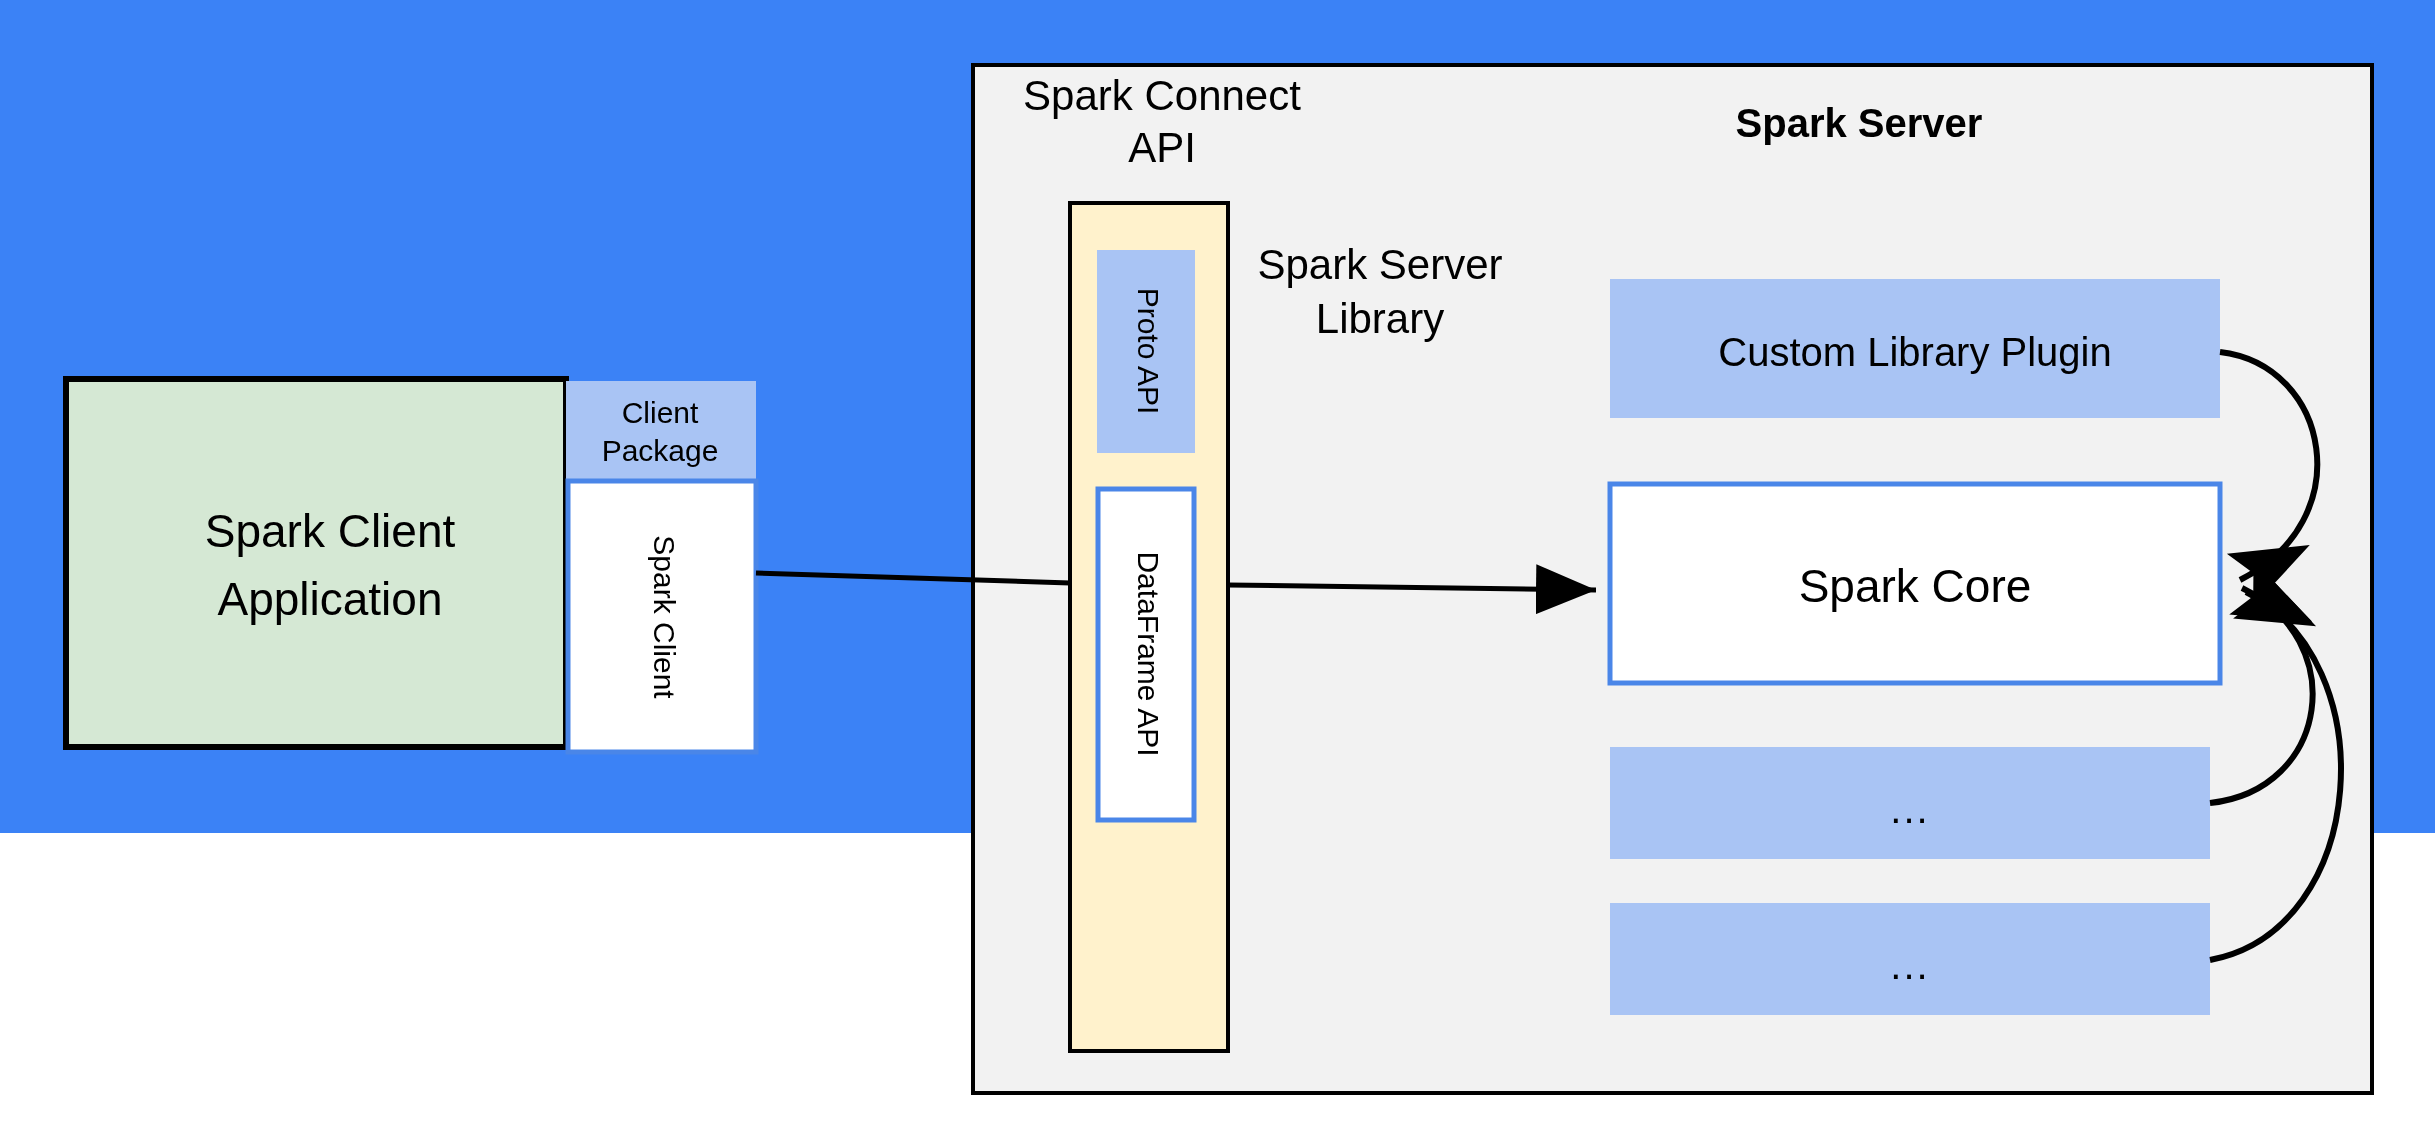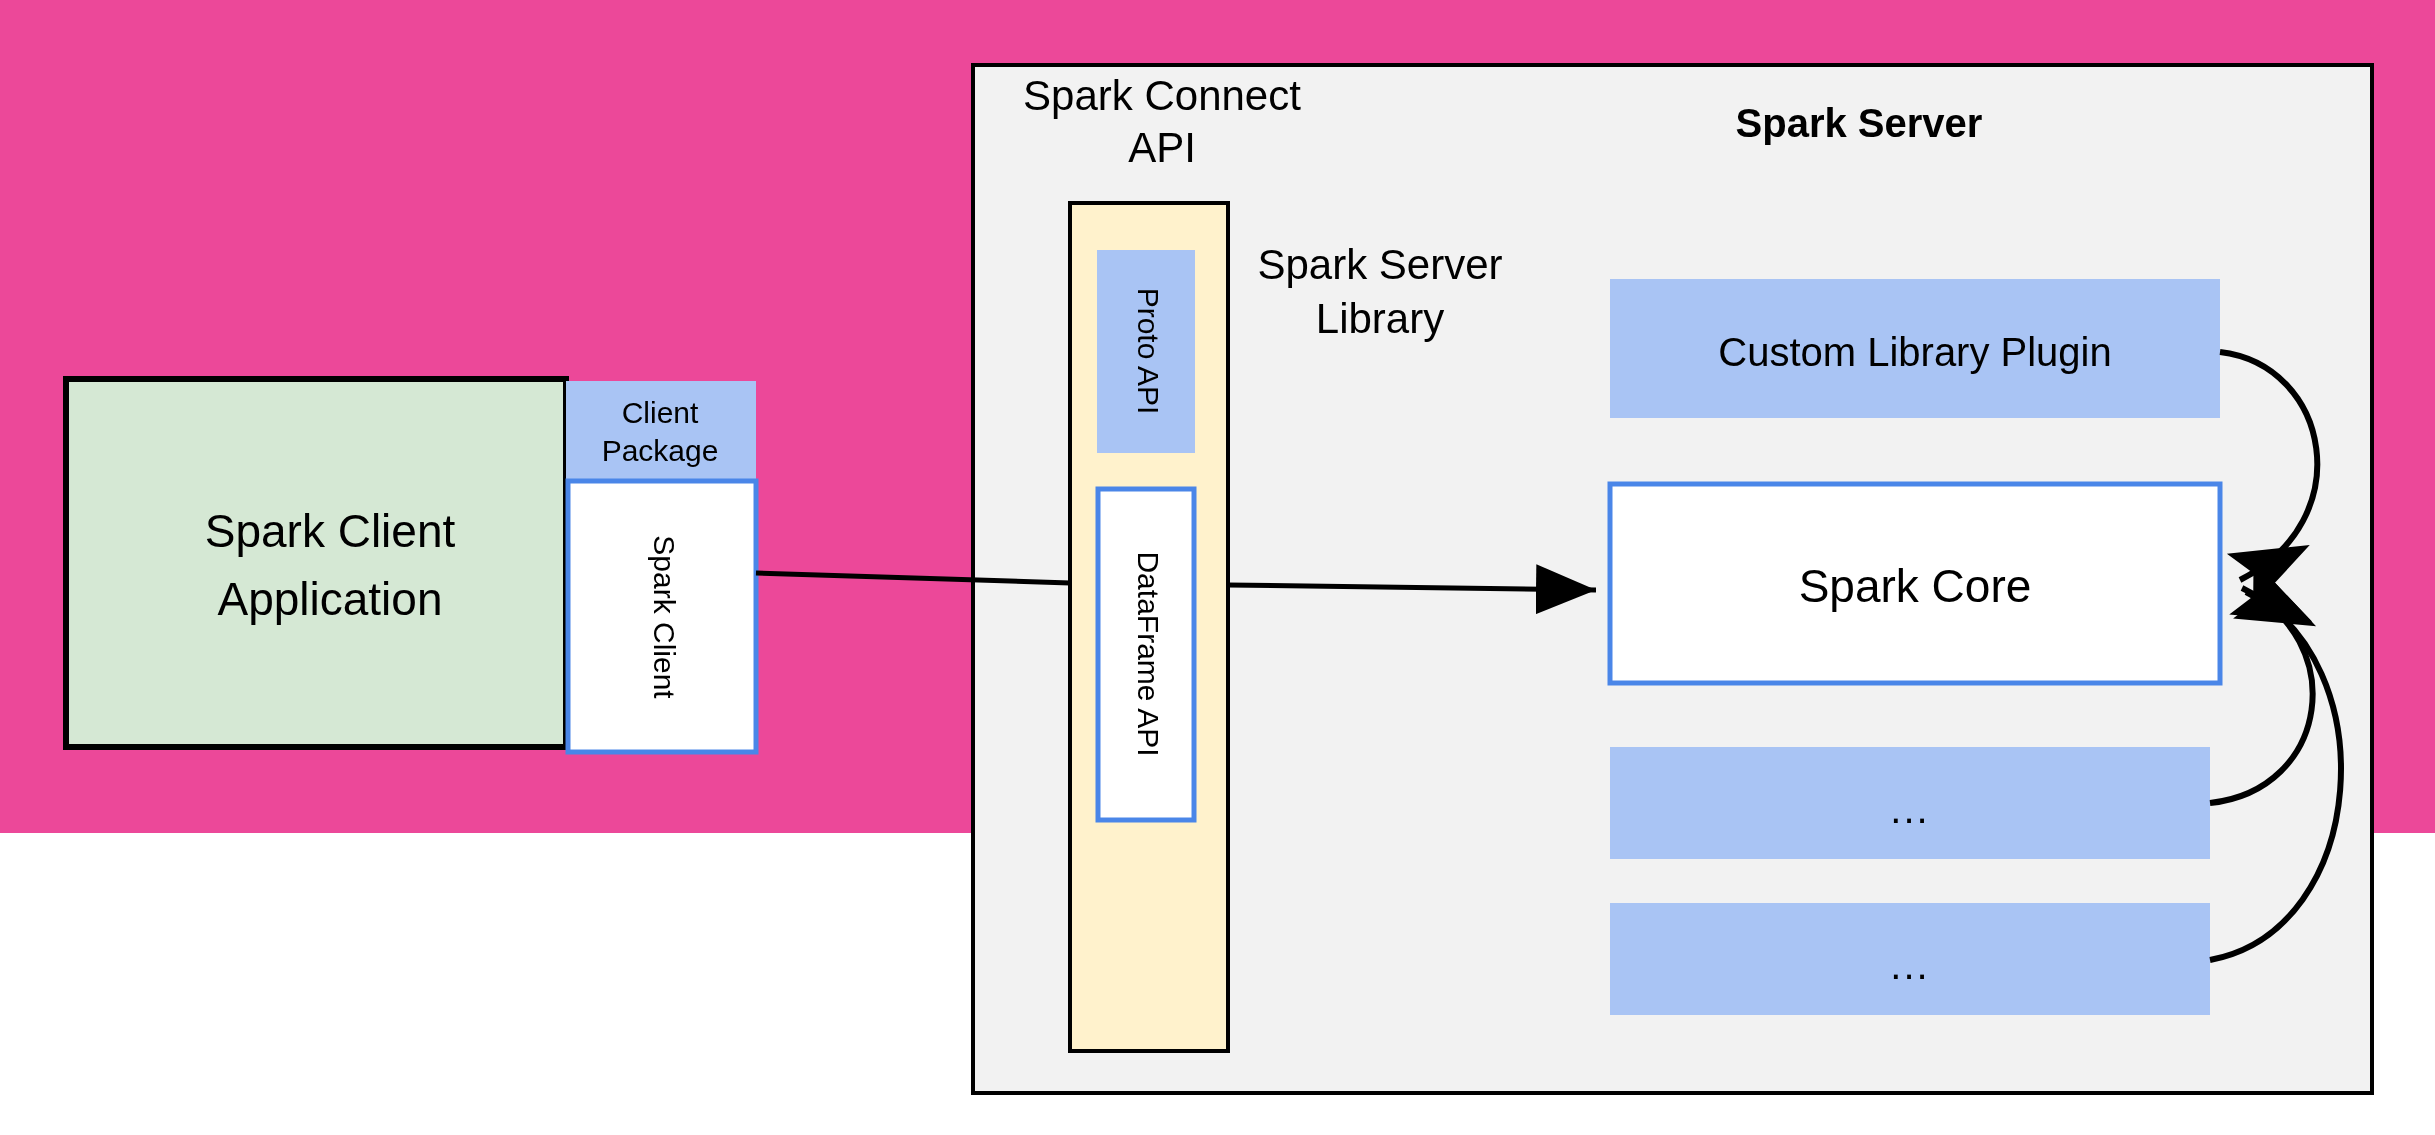--- a/index.html
+++ b/index.html
@@ -10,21 +10,21 @@
   body {
     width: 2435px;
     height: 1135px;
     font-family: "Liberation Sans", sans-serif;
     overflow: hidden;
   }
   #diagram-root {
     position: relative;
     width: 2435px;
     height: 833px;
-    background: #ec4899;
+    background: #3b82f6;
   }
   svg.diagram {
     display: block;
     width: 2435px;
     height: 1135px;
   }
   .box-label {
     font-family: "Liberation Sans", sans-serif;
     fill: #000000;
     text-anchor: middle;

